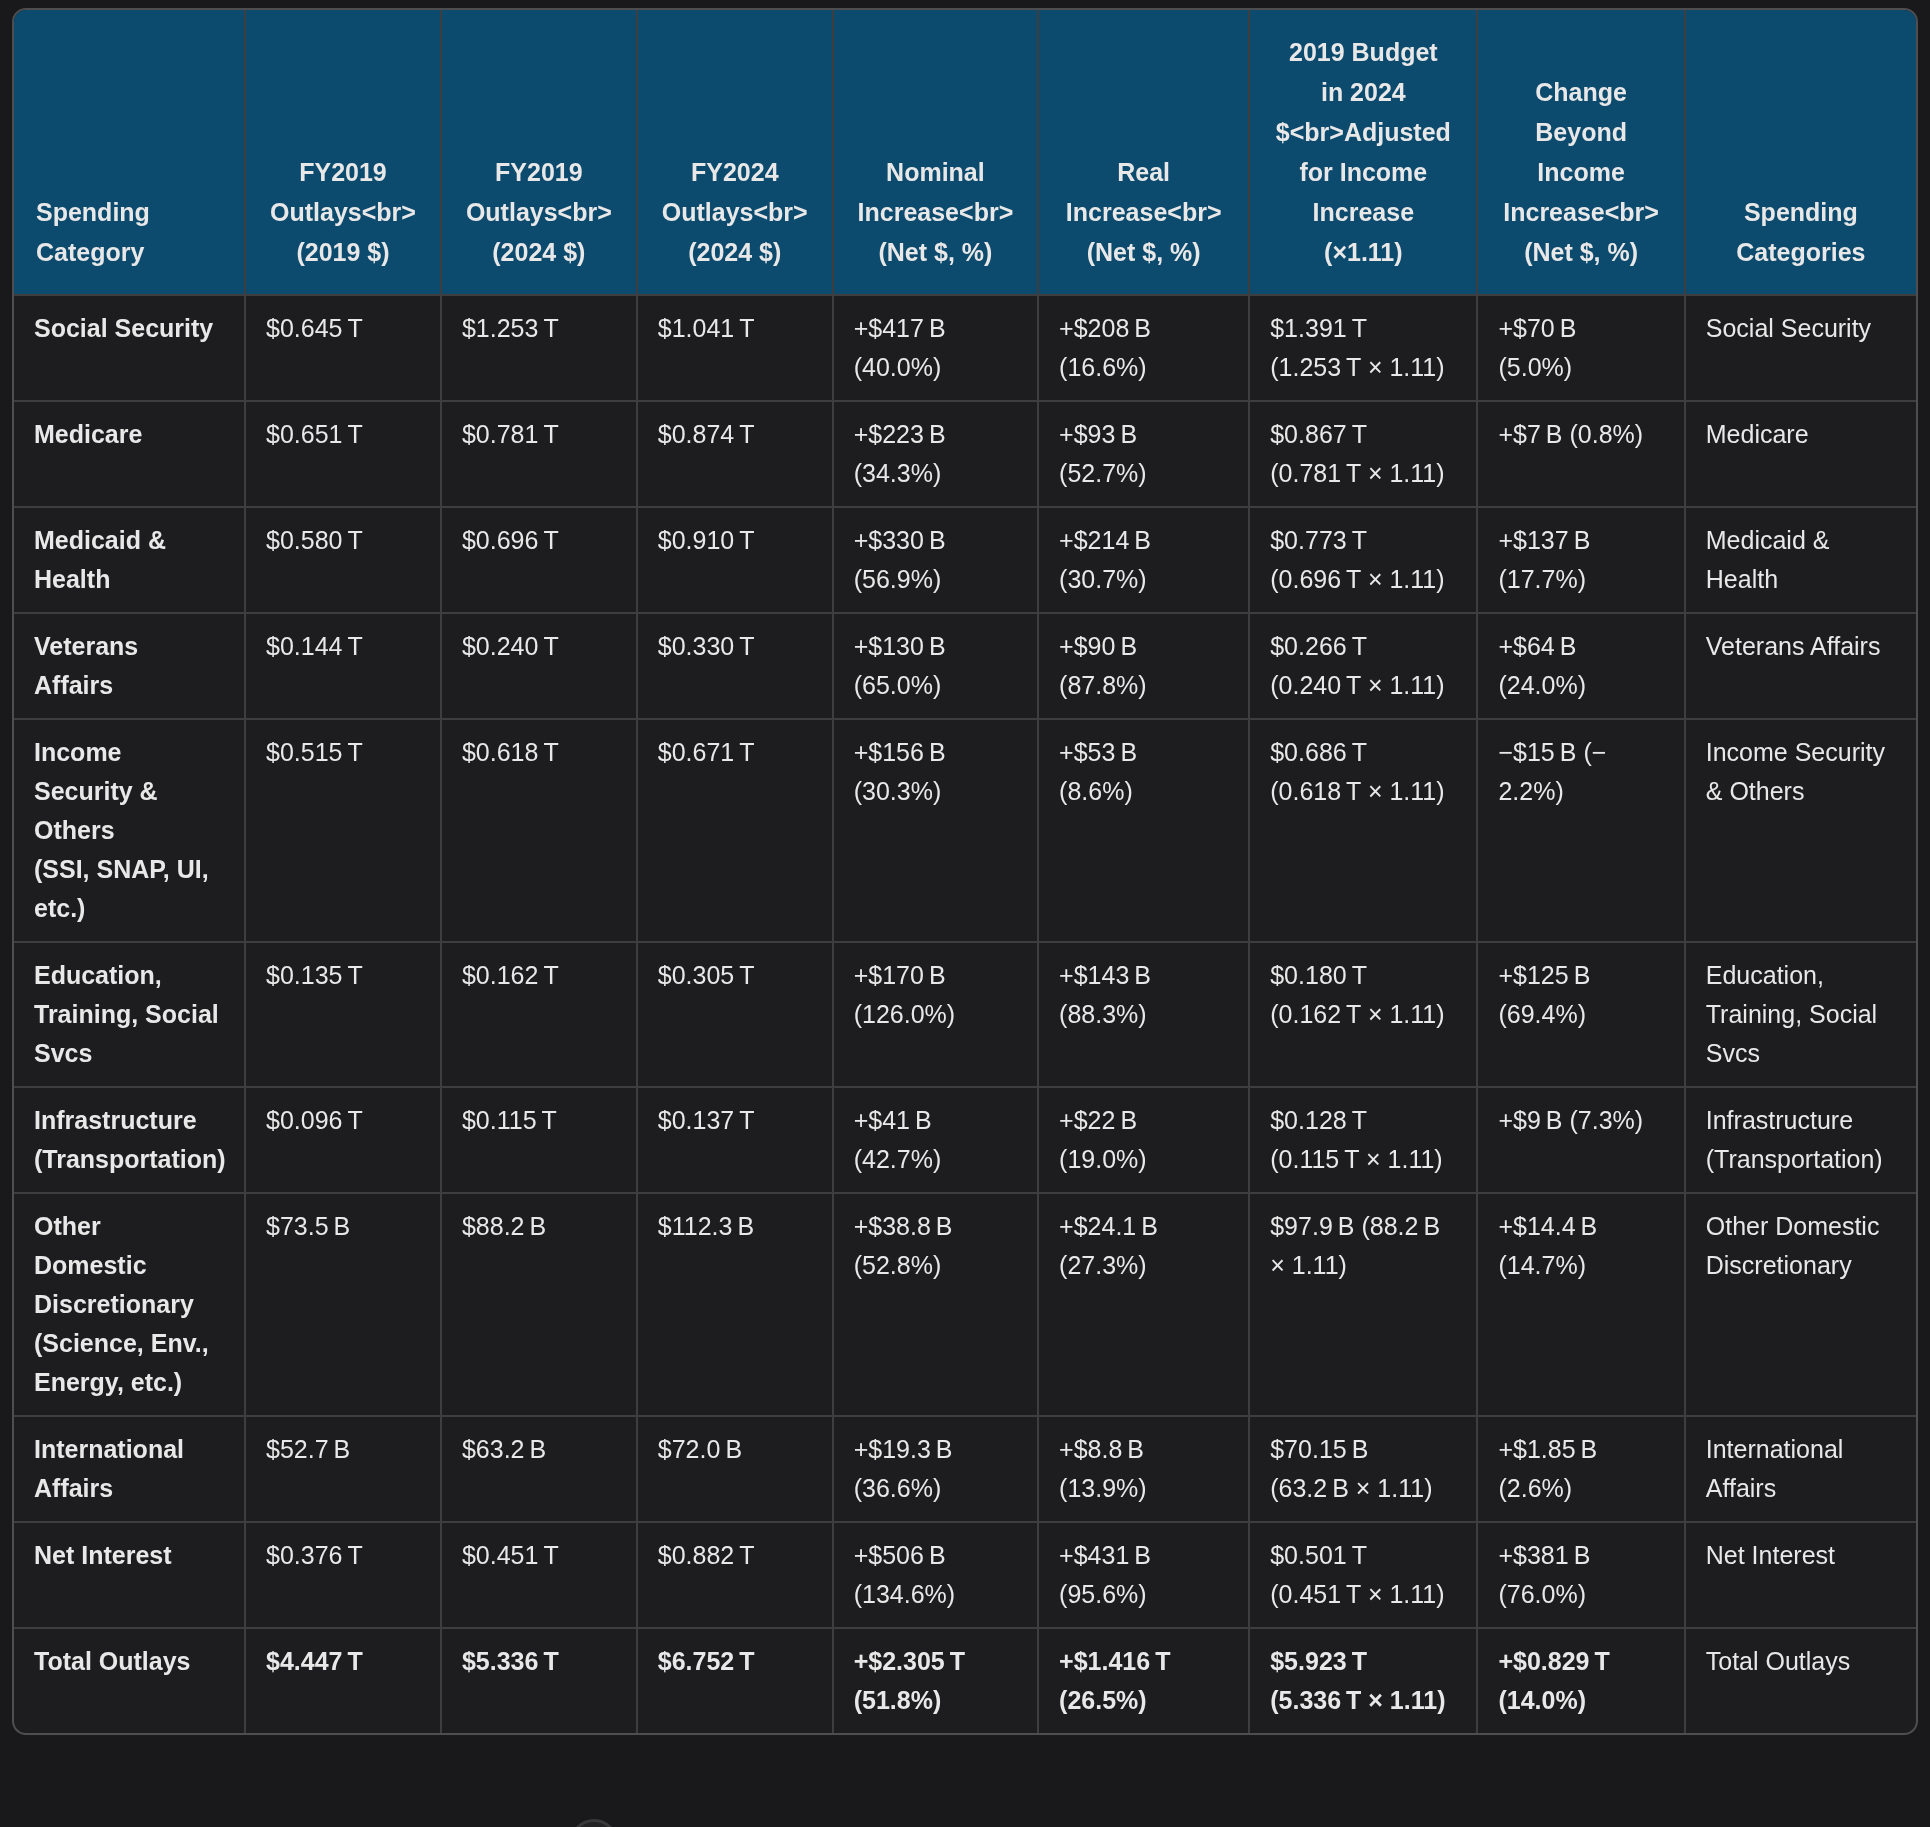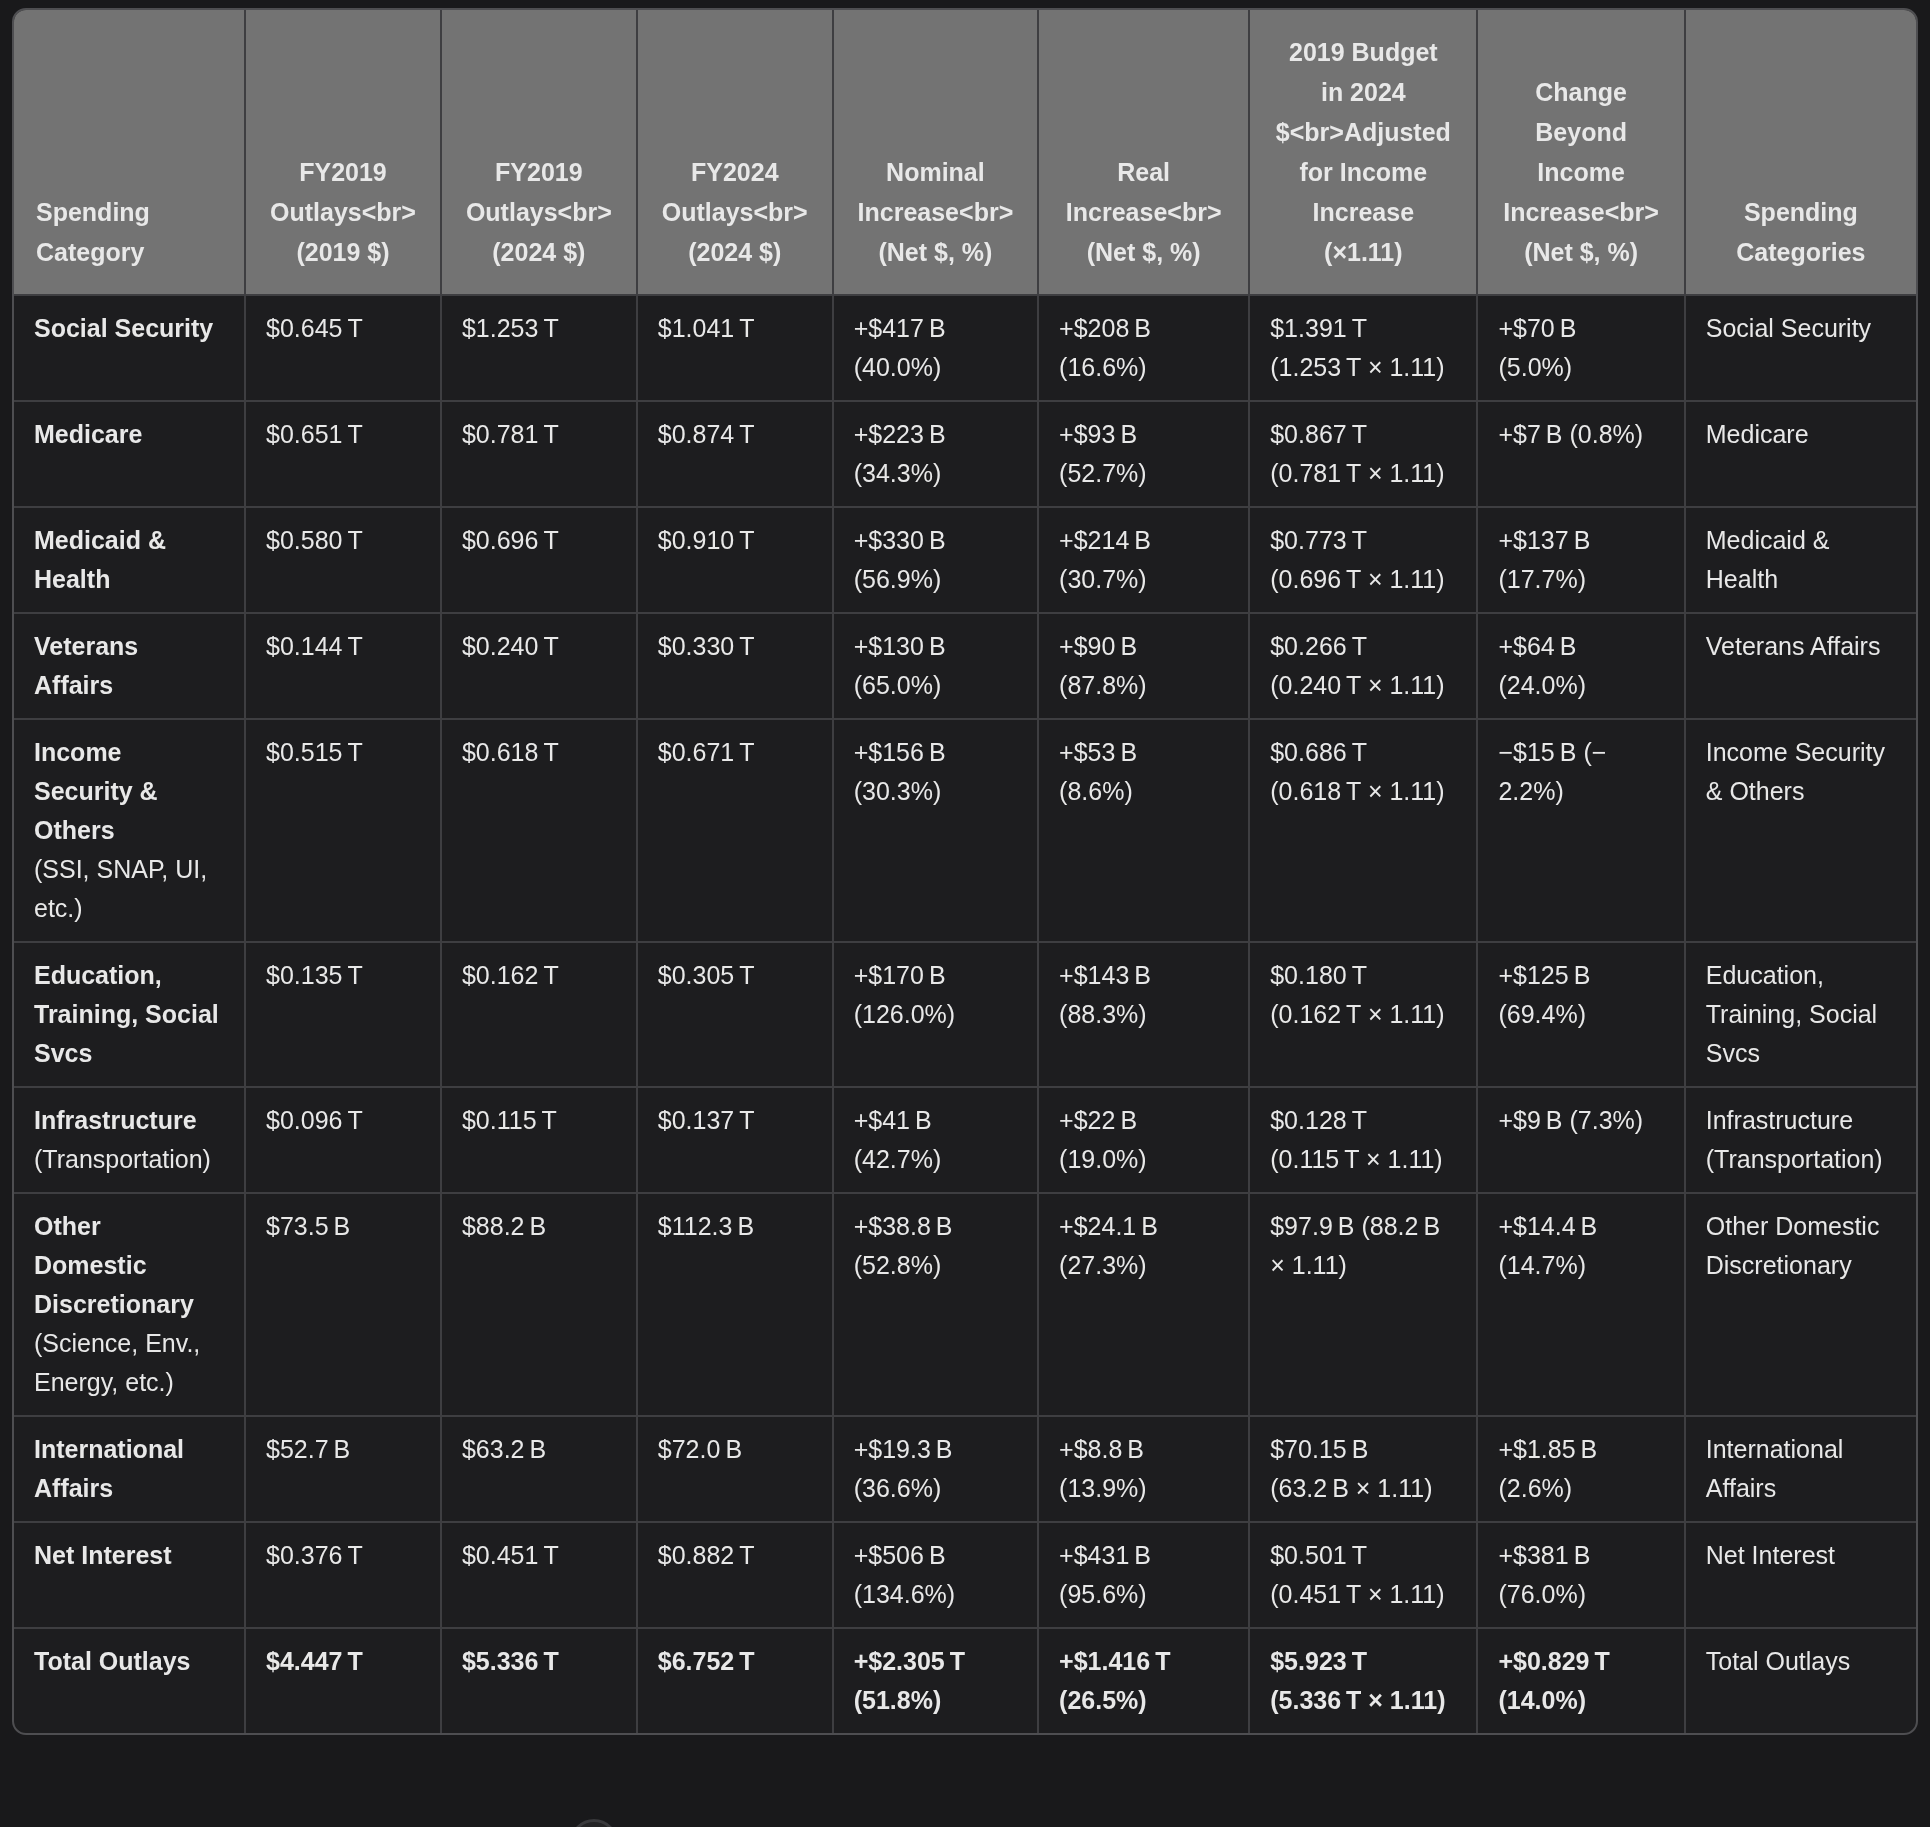--- a/index.html
+++ b/index.html
@@ -14,21 +14,21 @@
     border:2px solid #4e4e51;border-radius:14px;
     table-layout:fixed;
   }
   th,td{
     white-space:pre-line;
     color:#e8e8e8;
     font-size:25px;
     overflow:hidden;
   }
   thead th{
-    background:#737373;
+    background:#0c4a6e;
     vertical-align:bottom;
     text-align:center;
     font-weight:700;
     line-height:40px;
     padding:22px 10px 22px 10px;
   }
   thead th.first{
     text-align:left;
     padding-left:22px;
   }
@@ -37,21 +37,21 @@
   th:not(:last-child),td:not(:last-child){border-right:2px solid #3e3e41;}
   tbody td{
     vertical-align:top;
     text-align:left;
     line-height:39px;
     padding:13px 12px 13px 20px;
     border-top:2px solid #3e3e41;
     font-weight:400;
   }
   tbody td.cat{font-weight:700;}
-  tbody td .note{font-weight:400;display:block;}
+  tbody td .note{font-weight:700;display:block;}
   tbody tr.total td{font-weight:700;}
   tbody tr.total td.right-label{font-weight:400;}
   tbody tr:last-child td:first-child{border-bottom-left-radius:12px;}
   tbody tr:last-child td:last-child{border-bottom-right-radius:12px;}
   .peek-circle{
     position:absolute;left:570px;top:1819px;
     width:48px;height:48px;border-radius:50%;
     background:#232325;border:3px solid #39393c;
     box-sizing:border-box;
   }

